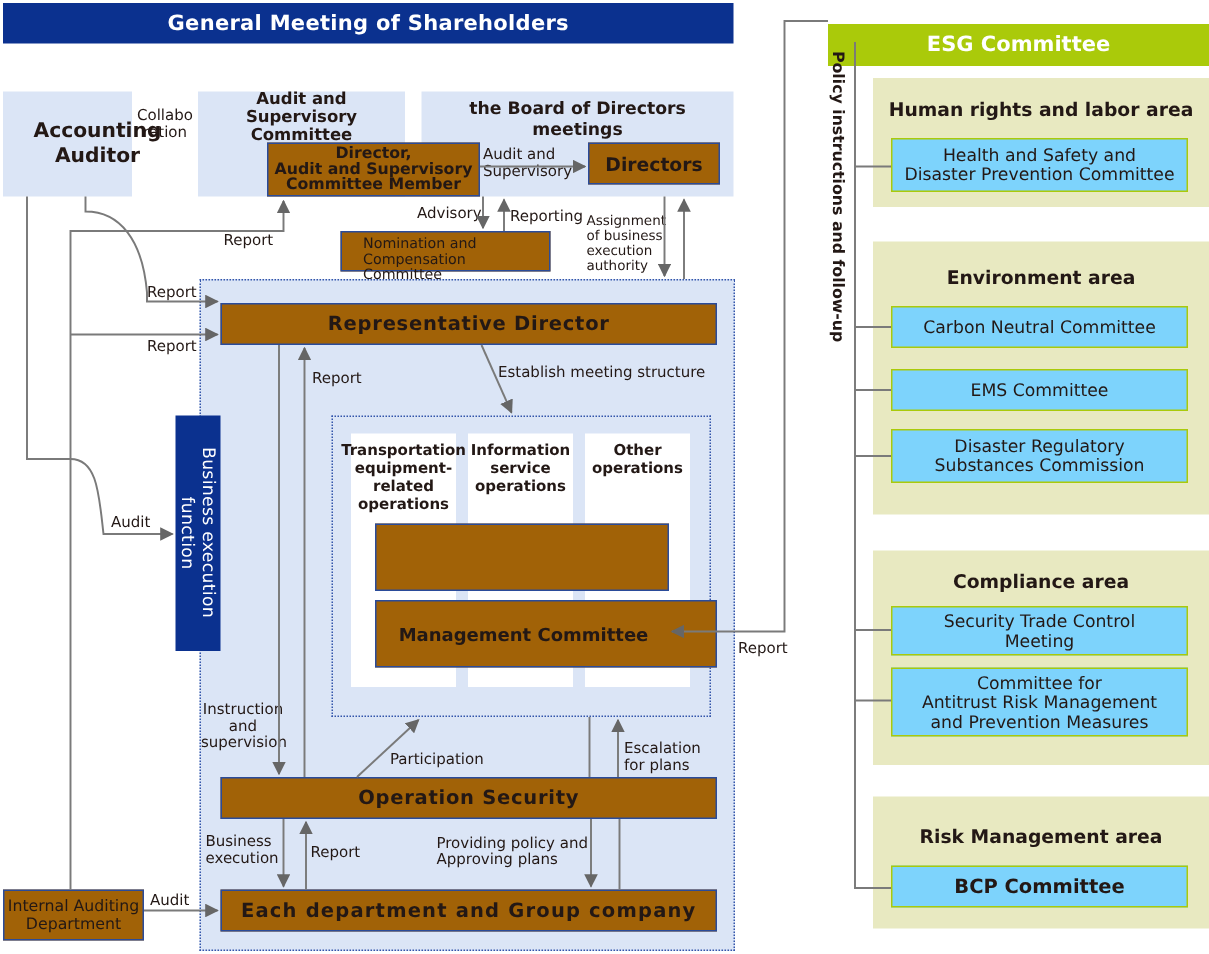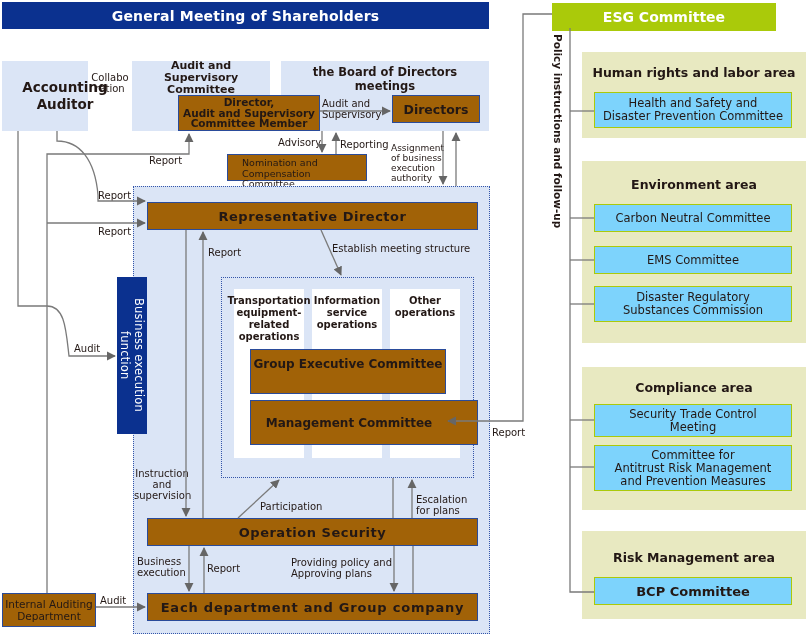--- a/index.html
+++ b/index.html
@@ -84,21 +84,20 @@
 equipment-
 related
 operations</div>
 <div class="abs c col" style="left:312px;top:289px;width:70px;height:169px;align-items:flex-start;white-space:pre-line;">Information
 service
 operations</div>
 <div class="abs c col" style="left:390px;top:289px;width:70px;height:169px;align-items:flex-start;white-space:pre-line;">Other
 operations</div>
 
 <div class="abs wbox" style="left:250px;top:349px;width:196px;height:45px;">
-  <div class="c" style="height:24px;font-size:12px;font-weight:600;padding-top:4px;">Group Executive Committee</div>
 </div>
 
 <div class="abs c wbox" style="left:250px;top:400px;width:228px;height:45px;font-size:12px;font-weight:600;padding-right:30px;">Management Committee</div>
 
 <div class="abs lbl" style="left:134px;top:468px;width:56px;text-align:center;white-space:pre-line;">Instruction
 and
 supervision</div>
 <div class="abs lbl" style="left:260px;top:501px;">Participation</div>
 <div class="abs lbl" style="left:416px;top:494px;white-space:pre-line;">Escalation
 for plans</div>
@@ -112,21 +111,21 @@
 Approving plans</div>
 
 <div class="abs c wbox" style="left:2px;top:593px;width:94px;height:34px;font-size:10.5px;line-height:12px;white-space:pre-line;">Internal Auditing
 Department</div>
 <div class="abs lbl" style="left:100px;top:595px;">Audit</div>
 
 <div class="abs c wbox" style="left:147px;top:593px;width:331px;height:28px;font-size:13px;font-weight:600;letter-spacing:0.8px;">Each department and Group company</div>
 
 <div class="abs lbl" style="left:492px;top:427px;">Report</div>
 
-<div class="abs c banner-green" style="left:552px;top:3px;width:224px;height:28px;">
+<div class="abs c banner-green" style="left:552px;top:16px;width:254px;height:28px;">
   <span>ESG Committee</span>
 </div>
 <div class="abs" style="left:549px;top:34px;width:18px;height:200px;display:flex;justify-content:center;">
   <span class="vert-text" style="font-size:10.5px;">Policy instructions and follow-up</span>
 </div>
 
 <div class="abs garea" style="left:582px;top:52px;width:224px;height:86px;"></div>
 <div class="abs c area-title" style="left:582px;top:62px;width:224px;height:20px;">Human rights and labor area</div>
 <div class="abs c gbox" style="left:594px;top:92px;width:198px;height:36px;white-space:pre-line;">Health and Safety and
 Disaster Prevention Committee</div>

